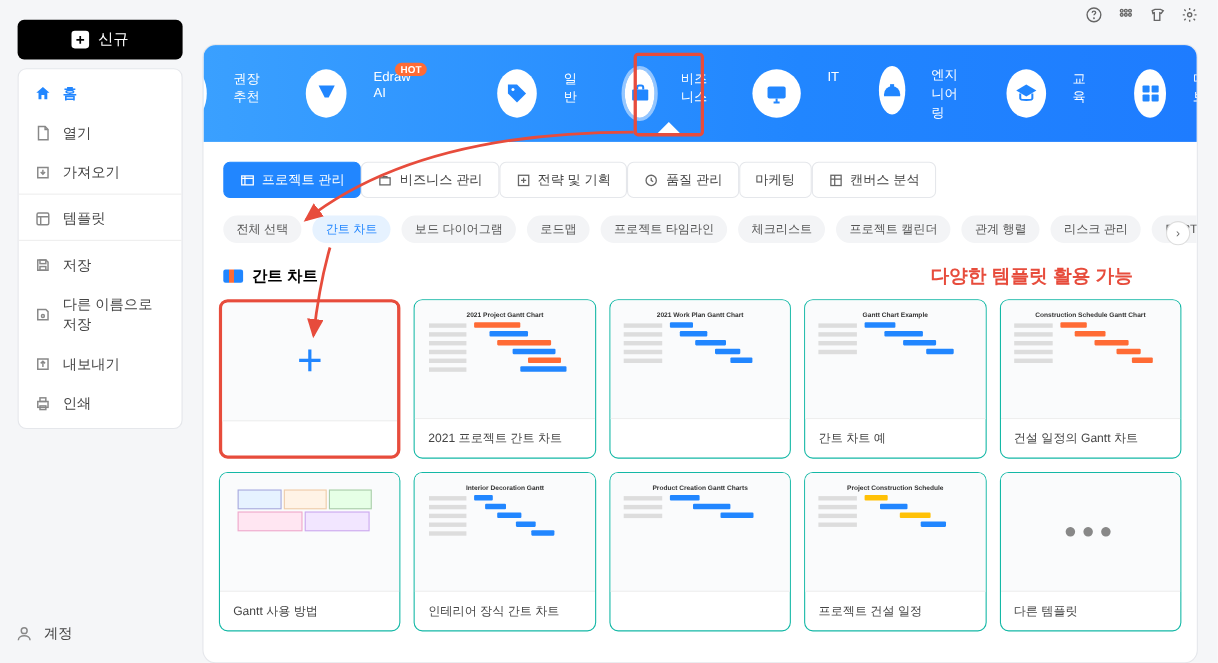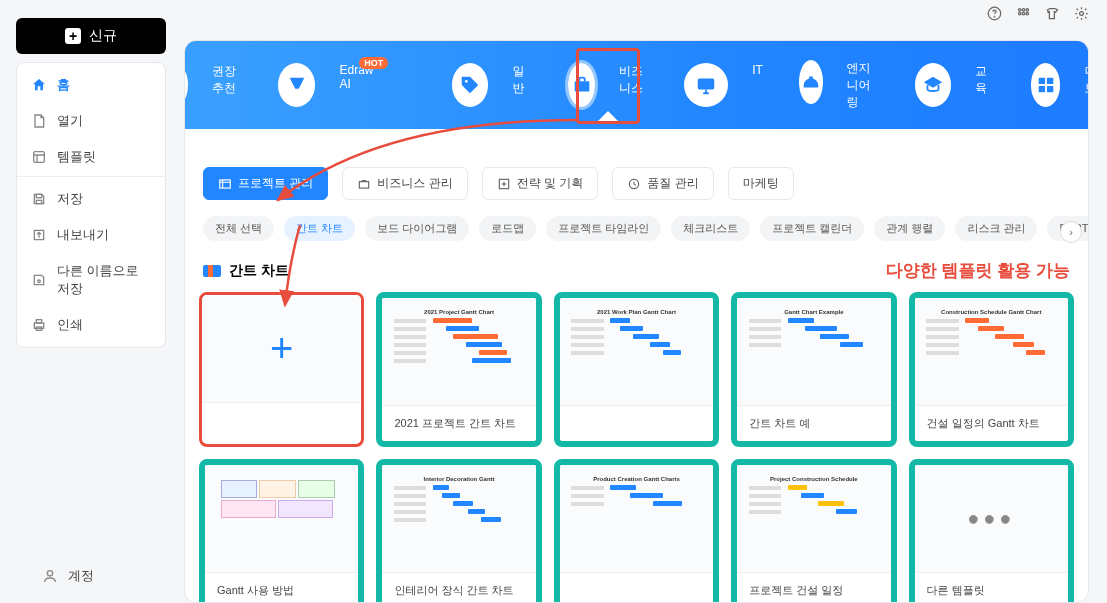--- a/index.html
+++ b/index.html
@@ -11,52 +11,52 @@
 .new-btn { position: absolute; top: 18px; left: 16px; width: 150px; height: 36px; background: #000; color: #fff; border: none; border-radius: 6px; display: flex; align-items: center; justify-content: center; gap: 8px; font-size: 14px; font-weight: 500; cursor: pointer; }
 .new-btn .plus-ico { width: 16px; height: 16px; background: #fff; border-radius: 3px; display: flex; align-items: center; justify-content: center; color: #000; font-weight: 700; font-size: 14px; line-height: 1; }
 
 .sidebar { position: absolute; top: 62px; left: 16px; width: 150px; background: #fff; border: 1px solid #e5e7eb; border-radius: 8px; padding: 4px 0; }
 .side-item { display: flex; align-items: center; gap: 10px; padding: 9px 14px; font-size: 13px; color: #444; cursor: pointer; }
 .side-item.active { color: #2186ff; font-weight: 600; }
 .side-item.divider-after { border-bottom: 1px solid #eee; margin-bottom: 4px; padding-bottom: 10px; }
 .side-ico { width: 16px; height: 16px; display: inline-flex; align-items: center; justify-content: center; }
 .side-ico svg { width: 16px; height: 16px; }
 
-.bottom-sidebar { position: absolute; bottom: 10px; left: 28px; width: 150px; }
+.bottom-sidebar { position: absolute; bottom: 10px; left: 0; width: 150px; }
 .bottom-sidebar .side-item { padding: 8px 14px; }
 
 .main { position: absolute; top: 40px; left: 184px; right: 18px; bottom: 0; background: #fff; border-radius: 12px; border: 1px solid #e5e7eb; overflow: hidden; }
 
 .cat-bar { height: 88px; background: linear-gradient(90deg, #3aa0ff 0%, #2186ff 60%, #1e7cff 100%); display: flex; align-items: center; justify-content: center; gap: 36px; position: relative; }
 .cat-item { display: flex; flex-direction: row; align-items: flex-start; gap: 24px; color: #fff; font-size: 12px; cursor: pointer; position: relative; }
 .cat-circle { width: 44px; height: 44px; background: #fff; border-radius: 50%; display: flex; align-items: center; justify-content: center; }
 .cat-circle svg { width: 22px; height: 22px; }
 .cat-item.selected::after { content: ""; position: absolute; bottom: -14px; left: 50%; transform: translateX(-50%); width: 0; height: 0; border-left: 10px solid transparent; border-right: 10px solid transparent; border-bottom: 10px solid #fff; }
 .cat-item.selected .cat-circle { outline: 3px solid rgba(255,255,255,.5); }
 .cat-box-highlight { position: absolute; top: 48px; left: 576px; width: 64px; height: 76px; border: 3px solid #e74c3c; border-radius: 4px; pointer-events: none; z-index: 50; }
 .hot-badge { position: absolute; top: -6px; right: -8px; background: #ff6b35; color: #fff; font-size: 9px; font-weight: 700; padding: 1px 5px; border-radius: 6px; }
 .cat-divider { width: 1px; height: 24px; background: rgba(255,255,255,.35); }
 
-.sub-tabs { padding: 18px 18px 10px 18px; display: flex; gap: 14px; flex-wrap: wrap; margin-top: 20px; }
+.sub-tabs { padding: 18px 18px 10px 18px; display: flex; flex-wrap: wrap; }
 .sub-tab { display: inline-flex; align-items: center; gap: 6px; padding: 7px 14px; border: 1px solid #e5e7eb; border-radius: 6px; font-size: 12px; color: #444; cursor: pointer; background: #fff; }
 .sub-tab.active { background: #2186ff; color: #fff; border-color: #2186ff; }
 .sub-tab svg { width: 14px; height: 14px; }
 
 .filter-chips { padding: 6px 18px 12px 18px; display: flex; gap: 10px; align-items: flex-start; overflow: hidden; position: relative; }
 .chip { padding: 5px 12px; border-radius: 14px; font-size: 11px; color: #555; background: #f3f4f6; cursor: pointer; white-space: nowrap; }
 .chip.active { color: #2186ff; background: #e6f2ff; }
 .chip-scroll { position: absolute; right: 6px; top: 50%; transform: translateY(-50%); width: 22px; height: 22px; background: #fff; border: 1px solid #ddd; border-radius: 50%; display: flex; align-items: center; justify-content: center; font-size: 11px; color: #666; cursor: pointer; }
 
 .section-head { display: flex; align-items: center; justify-content: space-between; padding: 6px 18px 10px 18px; }
 .section-title { display: flex; align-items: center; gap: 8px; font-size: 14px; font-weight: 600; }
 .sect-ico { width: 18px; height: 12px; background: linear-gradient(90deg,#2186ff 30%,#ff6b35 30%,#ff6b35 55%,#2186ff 55%); border-radius: 2px; }
-.annotation-text { color: #e74c3c; font-size: 17px; font-weight: 700; }
+.annotation-text { color: #e74c3c; font-size: 17px; font-weight: 700; margin-right: 40px; }
 
 .grid { padding: 0 14px 20px 14px; display: grid; grid-template-columns: repeat(5, 1fr); gap: 12px; }
-.card { border: 6px solid #14b8a6; border-radius: 8px; overflow: hidden; background: #fff; cursor: pointer; }
+.card { border: 1px solid #14b8a6; border-radius: 8px; overflow: hidden; background: #fff; cursor: pointer; }
 .card.highlighted { border: 3px solid #e74c3c; }
 .thumb { height: 108px; background: #fafbfc; border-bottom: 1px solid #eee; display: flex; align-items: center; justify-content: center; position: relative; overflow: hidden; }
 .card-label { padding: 10px 12px; font-size: 11px; color: #444; }
 .big-plus { font-size: 40px; color: #2186ff; font-weight: 300; }
 .more-dots { font-size: 20px; color: #888; letter-spacing: 4px; }
 .gantt-mini { width: 85%; height: 80%; position: relative; }
 .gantt-title { font-size: 6px; text-align: center; color: #333; font-weight: 600; margin-bottom: 3px; }
 .gantt-row { height: 6px; margin: 2px 0; display: flex; align-items: center; }
 .gantt-label { width: 25%; height: 4px; background: #ddd; }
 .gantt-bar { height: 5px; border-radius: 1px; }
@@ -117,53 +117,62 @@
         <svg viewBox="0 0 24 24" fill="none" stroke="#888" stroke-width="2">
           <path d="M6 3h9l4 4v14H6z"></path>
           <path d="M15 3v4h4"></path>
         </svg>
       </span>
     <span>열기</span>
   </div>
   <div class="side-item divider-after">
     <span class="side-ico">
         <svg viewBox="0 0 24 24" fill="none" stroke="#888" stroke-width="2">
+          <path d="M5 5h14v14H5z"></path>
+          <path d="M12 8v6M9 11l3 3 3-3"></path>
+        </svg>
+      </span>
+    <span>가져오기</span>
+  </div>
+  <div class="side-item divider-after">
+    <span class="side-ico">
+        <svg viewBox="0 0 24 24" fill="none" stroke="#888" stroke-width="2">
           <rect x="4" y="4" width="16" height="16" rx="2"></rect>
           <path d="M4 9h16M9 9v11"></path>
         </svg>
       </span>
     <span>템플릿</span>
   </div>
   <div class="side-item">
     <span class="side-ico">
         <svg viewBox="0 0 24 24" fill="none" stroke="#888" stroke-width="2">
           <path d="M5 5h11l3 3v11H5z"></path>
           <rect x="8" y="5" width="8" height="5"></rect>
           <rect x="8" y="14" width="8" height="5"></rect>
         </svg>
       </span>
     <span>저장</span>
   </div>
   <div class="side-item">
     <span class="side-ico">
         <svg viewBox="0 0 24 24" fill="none" stroke="#888" stroke-width="2">
+          <path d="M5 5h11l3 3v11H5z"></path>
+          <circle cx="12" cy="14" r="2"></circle>
+        </svg>
+      </span>
+    <span>다른 이름으로 저장</span>
+  </div>
+  <div class="side-item">
+    <span class="side-ico">
+        <svg viewBox="0 0 24 24" fill="none" stroke="#888" stroke-width="2">
           <path d="M5 5h14v14H5z"></path>
           <path d="M12 16V8M9 11l3-3 3 3"></path>
         </svg>
       </span>
     <span>내보내기</span>
-  </div>
-  <div class="side-item">
-    <span class="side-ico">
-        <svg viewBox="0 0 24 24" fill="none" stroke="#888" stroke-width="2">
-          <path d="M5 5h11l3 3v11H5z"></path>
-          <circle cx="12" cy="14" r="2"></circle>
-        </svg>
-      </span>
-    <span>다른 이름으로 저장</span>
   </div>
   <div class="side-item">
     <span class="side-ico">
         <svg viewBox="0 0 24 24" fill="none" stroke="#888" stroke-width="2">
           <rect x="5" y="9" width="14" height="8"></rect>
           <rect x="8" y="4" width="8" height="5"></rect>
           <rect x="8" y="15" width="8" height="5"></rect>
         </svg>
       </span>
     <span>인쇄</span>
@@ -285,20 +294,27 @@
     </div>
     <div class="sub-tab">
       <svg viewBox="0 0 24 24" fill="none" stroke="#666" stroke-width="2">
           <circle cx="12" cy="12" r="8"></circle>
           <path d="M12 8v4l3 2"></path>
         </svg>
       <span>품질 관리</span>
     </div>
     <div class="sub-tab">
       <span>마케팅</span>
+    </div>
+    <div class="sub-tab">
+      <svg viewBox="0 0 24 24" fill="none" stroke="#666" stroke-width="2">
+          <rect x="4" y="4" width="16" height="16"></rect>
+          <path d="M4 10h16M10 4v16"></path>
+        </svg>
+      <span>캔버스 분석</span>
     </div>
   </div>
 
   <div class="filter-chips">
     <span class="chip">전체 선택</span>
     <span class="chip active">간트 차트</span>
     <span class="chip">보드 다이어그램</span>
     <span class="chip">로드맵</span>
     <span class="chip">프로젝트 타임라인</span>
     <span class="chip">체크리스트</span>

